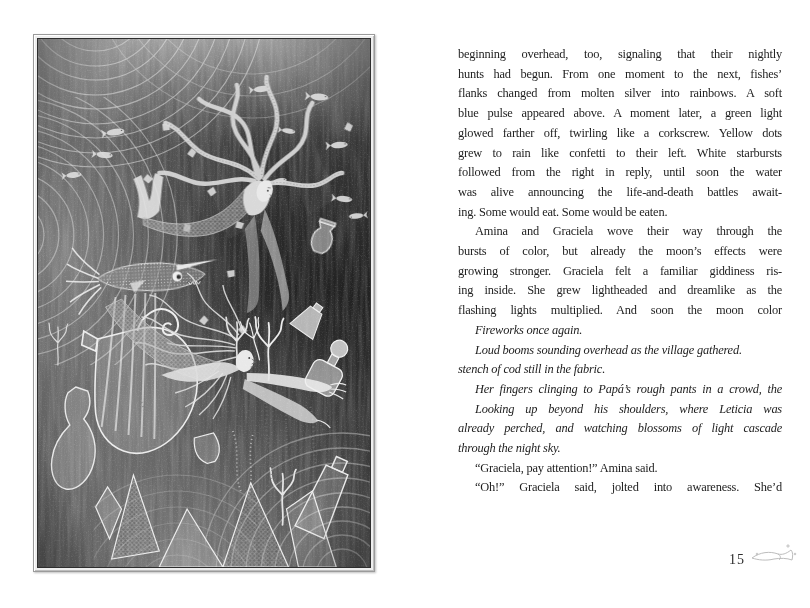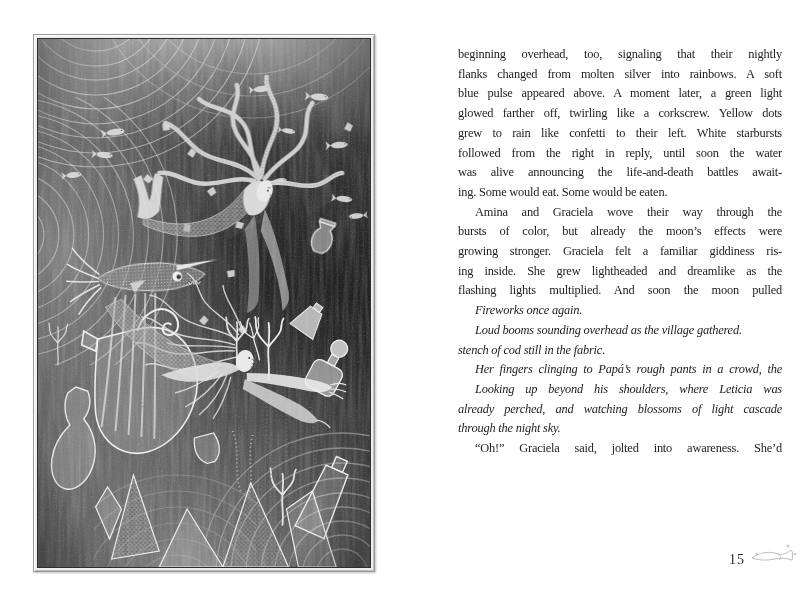--- a/index.html
+++ b/index.html
@@ -343,39 +343,41 @@
       </g>
 
       <rect width="334" height="528" filter="url(#grain)" opacity="0.5"></rect>
       <rect width="334" height="528" fill="url(#vin)"></rect>
     </svg>
   </div>
 </div>
 
 <div class="story">
     <div class="line">beginning overhead, too, signaling that their nightly</div>
+    <div class="line">hunts had begun. From one moment to the next, fishes’</div>
     <div class="line">flanks changed from molten silver into rainbows. A soft</div>
     <div class="line">blue pulse appeared above. A moment later, a green light</div>
     <div class="line">glowed farther off, twirling like a corkscrew. Yellow dots</div>
     <div class="line">grew to rain like confetti to their left. White starbursts</div>
     <div class="line">followed from the right in reply, until soon the water</div>
     <div class="line">was alive announcing the life-and-death battles await-</div>
     <div class="line end">ing. Some would eat. Some would be eaten.</div>
     <div class="line ind">Amina and Graciela wove their way through the</div>
     <div class="line">bursts of color, but already the moon’s effects were</div>
     <div class="line">growing stronger. Graciela felt a familiar giddiness ris-</div>
     <div class="line">ing inside. She grew lightheaded and dreamlike as the</div>
-    <div class="line">flashing lights multiplied. And soon the moon pulled</div>
+    <div class="line">flashing lights multiplied. And soon the moon color</div>
     <div class="line it ind end">Fireworks once again.</div>
     <div class="line it ind end">Loud booms sounding overhead as the village gathered.</div>
     <div class="line it end">stench of cod still in the fabric.</div>
     <div class="line it ind">Her fingers clinging to Papá’s rough pants in a crowd, the</div>
     <div class="line it ind">Looking up beyond his shoulders, where Leticia was</div>
     <div class="line it">already perched, and watching blossoms of light cascade</div>
     <div class="line it end">through the night sky.</div>
+    <div class="line ind end">“Graciela, pay attention!” Amina said.</div>
     <div class="line ind">“Oh!” Graciela said, jolted into awareness. She’d</div>
   </div>
 
 <div class="folio">
   <span class="num">15</span>
   <svg class="doodle" width="52" height="26" viewBox="0 0 52 26" aria-hidden="true">
     <g fill="none" stroke="#bdbdbd" stroke-width="1">
       <path d="M4,16 C12,10 22,9 30,12 C34,13 38,12 43,8"></path>
       <path d="M4,16 C10,18 18,19 26,17 C32,16 39,16 44,18"></path>
       <path d="M30,12 C33,14 33,16 31,18"></path>

